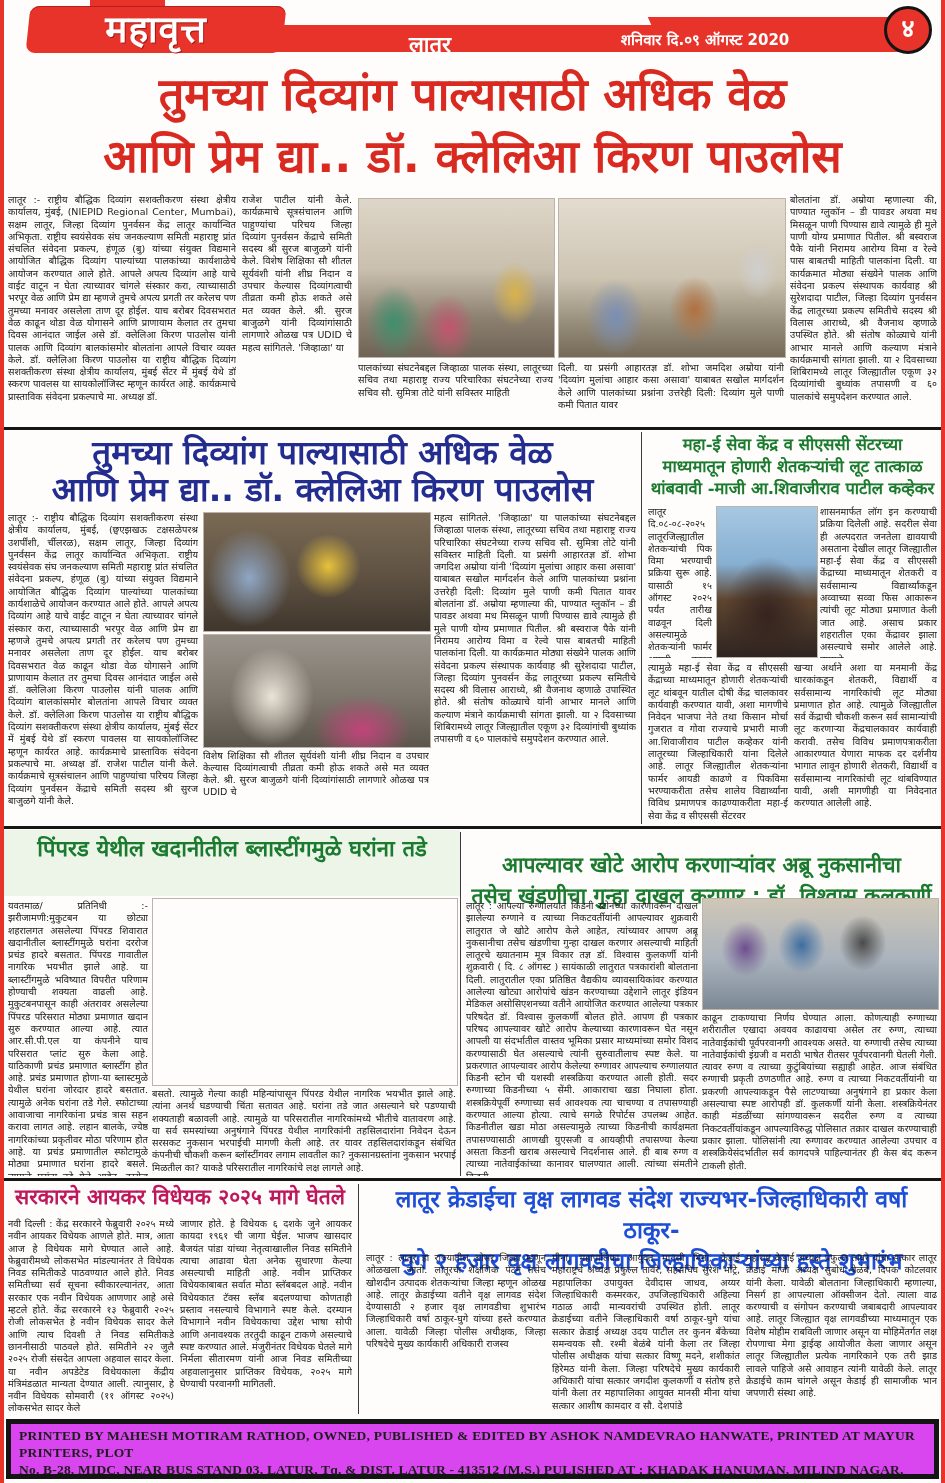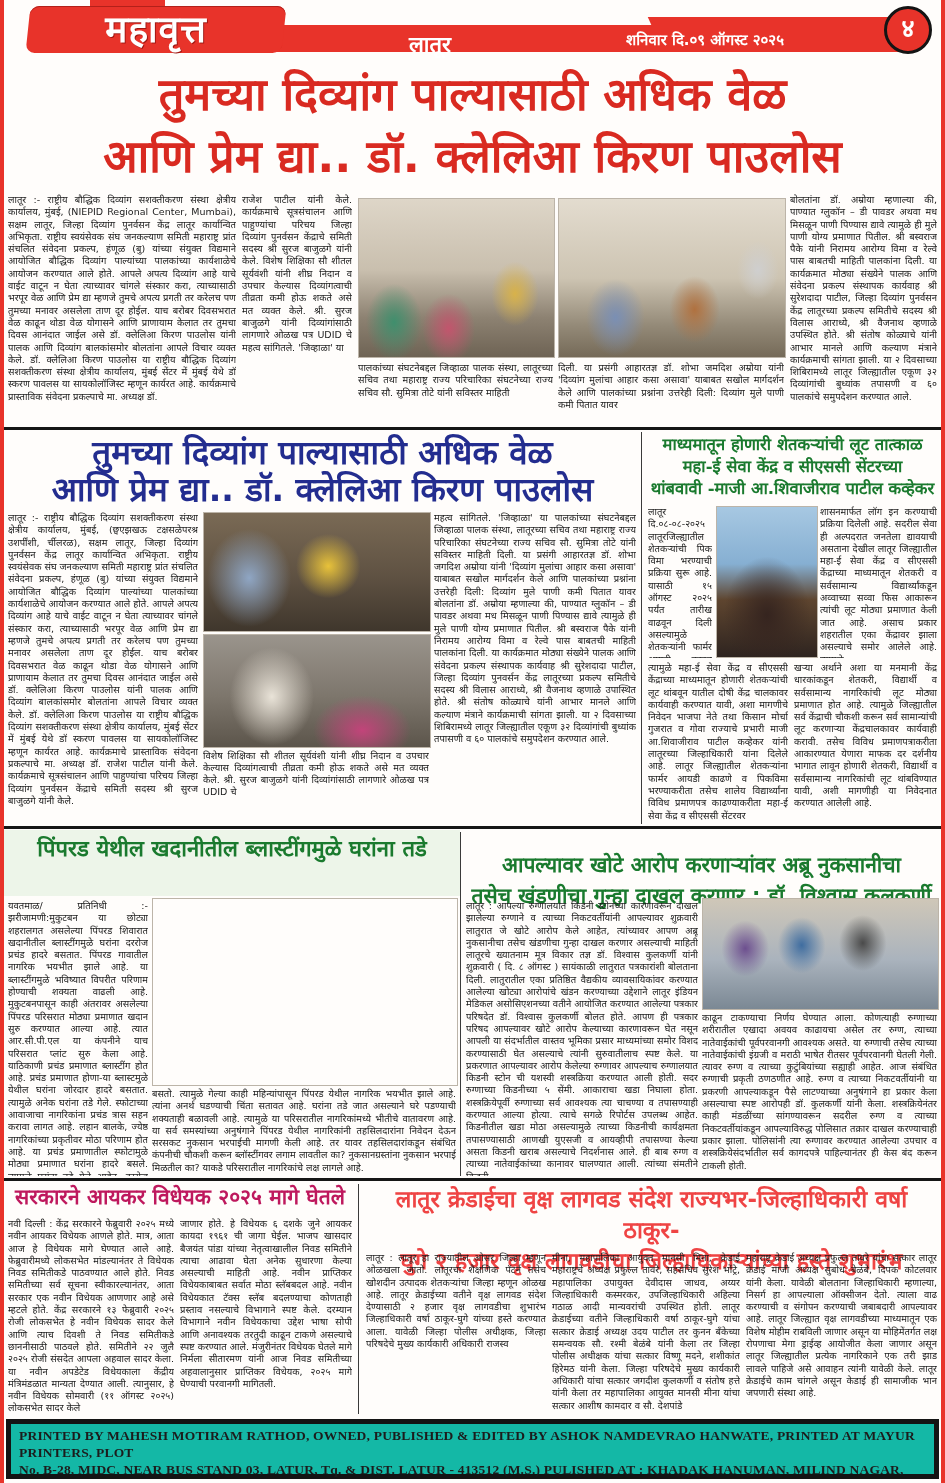--- a/index.html
+++ b/index.html
@@ -19,21 +19,21 @@
   .mast-bar2{background:#e8332a;transform:skewX(24deg);}
   .bar-text{color:#fff;font-weight:bold;text-align:center;}
   .page-circle{background:#e8332a;border:3px solid #141414;border-radius:50%;
                color:#fff;font-weight:bold;font-size:25px;text-align:center;line-height:40px;}
   
   .hl{font-weight:bold;text-align:center;}
   .hl-red{color:#d92a21;}
   .hl-blue{color:#232d8f;}
   .hl-green{color:#1a7a2e;}
   .hl-navy{color:#be185d;}
-  .hl-credai{color:#ef4444;}
+  .hl-credai{color:#1d4ed8;}
   .green-panel{background:#edf5e9;}
   
   .t{font-size:9.5px;line-height:12.3px;text-align:justify;overflow:hidden;
      word-break:break-word;}
   
   .ph{overflow:hidden;border:1px solid #bcb4a8;}
   .ph-hall1{background:
      radial-gradient(40px 55px at 18% 78%,#3f8f6d 0%,rgba(63,143,109,0) 70%),
      radial-gradient(38px 50px at 46% 82%,#c2556d 0%,rgba(194,85,109,0) 70%),
      radial-gradient(34px 46px at 80% 60%,#d8b24a 0%,rgba(216,178,74,0) 70%),
@@ -60,39 +60,39 @@
      radial-gradient(44px 60px at 62% 62%,#cc4f6e 0%,rgba(204,79,110,0) 70%),
      radial-gradient(40px 55px at 86% 58%,#4f9b8a 0%,rgba(79,155,138,0) 70%),
      linear-gradient(180deg,#d9cdb9 0%,#c0b29a 50%,#8f8film 0,#8f8270 100%);}
   .ph-press{background:
      radial-gradient(34px 40px at 18% 45%,#6d4f8f 0%,rgba(109,79,143,0) 70%),
      radial-gradient(34px 40px at 42% 42%,#3f6da0 0%,rgba(63,109,160,0) 70%),
      radial-gradient(34px 40px at 68% 40%,#4a4a4a 0%,rgba(74,74,74,0) 70%),
      linear-gradient(180deg,#cfc7b8 0%,#aab3bd 55%,#7b8894 100%);}
   .caption{font-size:9.5px;line-height:12px;text-align:justify;overflow:hidden;font-weight:500;}
   
-  .footer-box{border:5px solid #141414;background:#14b8a6;}
+  .footer-box{border:5px solid #141414;background:#d946ef;}
   .footer-text{font-family:"Liberation Serif",serif;font-weight:bold;font-size:13.5px;
                line-height:17px;padding:3px 8px;letter-spacing:.2px;}
 </style>
 </head>
 <body>
 
 <div class="page">
 
   <div class="abs red-edge" style="left:0;top:0;width:4px;height:1483px;"></div>
   <div class="abs red-edge" style="left:941px;top:0;width:4px;height:1483px;"></div>
   <div class="abs red-edge" style="left:90px;top:0;width:75px;height:6px;"></div>
 
   <div class="abs mast-bar" style="left:275px;top:25px;width:645px;height:27px;"></div>
   <div class="abs mast-bar2" style="left:650px;top:17px;width:270px;height:10px;"></div>
   <div class="abs mast-box" style="left:28px;top:6px;width:256px;height:47px;"></div>
   <div class="abs mast-title" style="left:28px;top:6px;width:256px;height:47px;">महावृत्त</div>
   <div class="abs bar-text" style="left:380px;top:28px;width:100px;font-size:22px;">लातूर</div>
-  <div class="abs bar-text" style="left:585px;top:29px;width:240px;font-size:15px;">शनिवार दि.०९ ऑगस्ट २०२५</div>
+  <div class="abs bar-text" style="left:585px;top:29px;width:240px;font-size:15px;">शनिवार दि.०९ ऑगस्ट 2020</div>
   <div class="abs page-circle" style="left:884px;top:6px;width:42px;height:42px;">४</div>
 
   <div class="abs hl hl-red" style="left:10px;top:64px;width:925px;font-size:45px;line-height:62px;">
     <div>तुमच्या दिव्यांग पाल्यासाठी अधिक वेळ</div>
     <div>आणि प्रेम द्या.. डॉ. क्लेलिआ किरण पाउलोस</div>
   </div>
 
   <div class="abs t" style="left:8px;top:194px;width:228px;height:230px;">लातूर :- राष्ट्रीय बौद्धिक दिव्यांग सशक्तीकरण संस्था क्षेत्रीय कार्यालय, मुंबई, (NIEPID Regional Center, Mumbai), सक्षम लातूर, जिल्हा दिव्यांग पुनर्वसन केंद्र लातूर कार्यान्वित अभिकृता. राष्ट्रीय स्वयंसेवक संघ जनकल्याण समिती महाराष्ट्र प्रांत संचलित संवेदना प्रकल्प, हंणूळ (बु) यांच्या संयुक्त विद्यमाने आयोजित बौद्धिक दिव्यांग पाल्यांच्या पालकांच्या कार्यशाळेचे आयोजन करण्यात आले होते. आपले अपत्य दिव्यांग आहे याचे वाईट वाटून न घेता त्याच्यावर चांगले संस्कार करा, त्याच्यासाठी भरपूर वेळ आणि प्रेम द्या म्हणजे तुमचे अपत्य प्रगती तर करेलच पण तुमच्या मनावर असलेला ताण दूर होईल. याच बरोबर दिवसभरात वेळ काढून थोडा वेळ योगासने आणि प्राणायाम केलात तर तुमचा दिवस आनंदात जाईल असे डॉ. क्लेलिआ किरण पाउलोस यांनी पालक आणि दिव्यांग बालकांसमोर बोलतांना आपले विचार व्यक्त केले. डॉ. क्लेलिआ किरण पाउलोस या राष्ट्रीय बौद्धिक दिव्यांग सशक्तीकरण संस्था क्षेत्रीय कार्यालय, मुंबई सेंटर में मुंबई येथे डॉ स्करण पावलस या सायकोलॉजिस्ट म्हणून कार्यरत आहे. कार्यक्रमाचे प्रास्ताविक संवेदना प्रकल्पाचे मा. अध्यक्ष डॉ.</div>
   <div class="abs t" style="left:242px;top:194px;width:110px;height:230px;">राजेश पाटील यांनी केले. कार्यक्रमाचे सूत्रसंचालन आणि पाहुण्यांचा परिचय जिल्हा दिव्यांग पुनर्वसन केंद्राचे समिती सदस्य श्री सुरज बाजुळगे यांनी केले. विशेष शिक्षिका सौ शीतल सूर्यवंशी यांनी शीघ्र निदान व उपचार केल्यास दिव्यांगत्वाची तीव्रता कमी होऊ शकते असे मत व्यक्त केले. श्री. सुरज बाजुळगे यांनी दिव्यांगांसाठी लागणारे ओळख पत्र UDID चे महत्व सांगितले. 'जिव्हाळा' या</div>
   <div class="abs ph ph-hall1" style="left:358px;top:198px;width:195px;height:158px;"></div>
@@ -109,22 +109,22 @@
   </div>
   <div class="abs t" style="left:8px;top:512px;width:190px;height:314px;">लातूर :- राष्ट्रीय बौद्धिक दिव्यांग सशक्तीकरण संस्था क्षेत्रीय कार्यालय, मुंबई, (छ्वएझखऊ टक्षसळेपरश्र उशर्पींशी, र्चीलरळ), सक्षम लातूर, जिल्हा दिव्यांग पुनर्वसन केंद्र लातूर कार्यान्वित अभिकृता. राष्ट्रीय स्वयंसेवक संघ जनकल्याण समिती महाराष्ट्र प्रांत संचलित संवेदना प्रकल्प, हंणूळ (बु) यांच्या संयुक्त विद्यमाने आयोजित बौद्धिक दिव्यांग पाल्यांच्या पालकांच्या कार्यशाळेचे आयोजन करण्यात आले होते. आपले अपत्य दिव्यांग आहे याचे वाईट वाटून न घेता त्याच्यावर चांगले संस्कार करा, त्याच्यासाठी भरपूर वेळ आणि प्रेम द्या म्हणजे तुमचे अपत्य प्रगती तर करेलच पण तुमच्या मनावर असलेला ताण दूर होईल. याच बरोबर दिवसभरात वेळ काढून थोडा वेळ योगासने आणि प्राणायाम केलात तर तुमचा दिवस आनंदात जाईल असे डॉ. क्लेलिआ किरण पाउलोस यांनी पालक आणि दिव्यांग बालकांसमोर बोलतांना आपले विचार व्यक्त केले. डॉ. क्लेलिआ किरण पाउलोस या राष्ट्रीय बौद्धिक दिव्यांग सशक्तीकरण संस्था क्षेत्रीय कार्यालय, मुंबई सेंटर में मुंबई येथे डॉ स्करण पावलस या सायकोलॉजिस्ट म्हणून कार्यरत आहे. कार्यक्रमाचे प्रास्ताविक संवेदना प्रकल्पाचे मा. अध्यक्ष डॉ. राजेश पाटील यांनी केले. कार्यक्रमाचे सूत्रसंचालन आणि पाहुण्यांचा परिचय जिल्हा दिव्यांग पुनर्वसन केंद्राचे समिती सदस्य श्री सुरज बाजुळगे यांनी केले.</div>
   <div class="abs ph ph-award" style="left:203px;top:512px;width:226px;height:118px;"></div>
   <div class="abs ph ph-cert" style="left:203px;top:634px;width:226px;height:112px;"></div>
   <div class="abs caption" style="left:203px;top:750px;width:226px;height:74px;">विशेष शिक्षिका सौ शीतल सूर्यवंशी यांनी शीघ्र निदान व उपचार केल्यास दिव्यांगत्वाची तीव्रता कमी होऊ शकते असे मत व्यक्त केले. श्री. सुरज बाजुळगे यांनी दिव्यांगांसाठी लागणारे ओळख पत्र UDID चे</div>
   <div class="abs t" style="left:434px;top:512px;width:202px;height:314px;">महत्व सांगितले. 'जिव्हाळा' या पालकांच्या संघटनेबद्दल जिव्हाळा पालक संस्था, लातूरच्या सचिव तथा महाराष्ट्र राज्य परिचारिका संघटनेच्या राज्य सचिव सौ. सुमित्रा तोटे यांनी सविस्तर माहिती दिली. या प्रसंगी आहारतज्ञ डॉ. शोभा जगदिश अम्रोया यांनी 'दिव्यांग मुलांचा आहार कसा असावा' याबाबत सखोल मार्गदर्शन केले आणि पालकांच्या प्रश्नांना उत्तरेही दिली: दिव्यांग मुले पाणी कमी पितात यावर बोलतांना डॉ. अम्रोया म्हणाल्या की, पाण्यात ग्लुकॉन – डी पावडर अथवा मध मिसळून पाणी पिण्यास द्यावे त्यामुळे ही मुले पाणी योग्य प्रमाणात पितील. श्री बस्वराज पैके यांनी निरामय आरोग्य विमा व रेल्वे पास बाबतची माहिती पालकांना दिली. या कार्यक्रमात मोठ्या संख्येने पालक आणि संवेदना प्रकल्प संस्थापक कार्यवाह श्री सुरेशदादा पाटील, जिल्हा दिव्यांग पुनवर्सन केंद्र लातूरच्या प्रकल्प समितीचे सदस्य श्री विलास आराध्ये, श्री वैजनाथ व्हणाळे उपास्थित होते. श्री संतोष कोळ्याचे यांनी आभार मानले आणि कल्याण मंत्राने कार्यक्रमाची सांगता झाली. या २ दिवसाच्या शिबिरामध्ये लातूर जिल्ह्यातील एकूण ३२ दिव्यांगांची बुध्यांक तपासणी व ६० पालकांचे समुपदेशन करण्यात आले.</div>
 
   <div class="abs vrule" style="left:641px;top:432px;width:1px;height:392px;"></div>
 
   <div class="abs hl hl-green" style="left:648px;top:434px;width:289px;font-size:16.5px;line-height:22px;">
+    <div>महा-ई सेवा केंद्र व सीएससी सेंटरच्या</div>
     <div>माध्यमातून होणारी शेतकर्‍यांची लूट तात्काळ</div>
-    <div>महा-ई सेवा केंद्र व सीएससी सेंटरच्या</div>
     <div>थांबवावी -माजी आ.शिवाजीराव पाटील कव्हेकर</div>
   </div>
   <div class="abs t" style="left:648px;top:506px;width:64px;height:152px;">लातूर दि.०८-०८-२०२५ लातूरजिल्ह्यातील शेतकर्‍यांची पिक विमा भरण्याची प्रक्रिया सुरू आहे. यासाठी १५ ऑगस्ट २०२५ पर्यंत तारीख वाढवून दिली असल्यामुळे शेतकर्‍यांनी फार्मर आयडी काढून पिक विमा भरण्याच्या प्रक्रियेला वेग दिलेला आहे. परंतु फार्मसी आयडी काढणे व पिकविमा भरण्याच्या नावाखाली शेतकर्‍यांकडून आव्वाच्या सव्वा रक्कम घेऊन शेतकर्‍यांची मोठ्या प्रमाणात लूट केली जात आहे.</div>
   <div class="abs ph ph-portrait" style="left:716px;top:506px;width:100px;height:150px;"></div>
   <div class="abs t" style="left:820px;top:506px;width:117px;height:152px;">शासनमार्फत लॉग इन करण्याची प्रक्रिया दिलेली आहे. सदरील सेवा ही अल्पदरात जनतेला द्यावयाची असताना देखील लातूर जिल्ह्यातील महा-ई सेवा केंद्र व सीएससी केंद्राच्या माध्यमातून शेतकरी व सर्वसामान्य विद्यार्थ्यांकडून अव्वाच्या सव्वा फिस आकारून त्यांची लूट मोठ्या प्रमाणात केली जात आहे. असाच प्रकार शहरातील एका केंद्रावर झाला असल्याचे समोर आलेले आहे. त्यामुळे</div>
   <div class="abs t" style="left:648px;top:662px;width:140px;height:162px;">त्यामुळे महा-ई सेवा केंद्र व सीएससी केंद्राच्या माध्यमातून होणारी शेतकर्‍यांची लूट थांबवून यातील दोषी केंद्र चालकावर कार्यवाही करण्यात यावी, अशा मागणीचे निवेदन भाजपा नेते तथा किसान मोर्चा गुजरात व गोवा राज्याचे प्रभारी माजी आ.शिवाजीराव पाटील कव्हेकर यांनी लातूरच्या जिल्हाधिकारी यांना दिलेले आहे. लातूर जिल्ह्यातील शेतकर्‍यांना फार्मर आयडी काढणे व पिकविमा भरण्याकरीता तसेच शालेय विद्यार्थ्यांना विविध प्रमाणपत्र काढण्याकरीता महा-ई सेवा केंद्र व सीएससी सेंटरवर</div>
   <div class="abs t" style="left:794px;top:662px;width:143px;height:162px;">खर्‍या अर्थाने अशा या मनमानी केंद्र धारकांकडून शेतकरी, विद्यार्थी व सर्वसामान्य नागरिकांची लूट मोठ्या प्रमाणात होत आहे. त्यामुळे जिल्ह्यातील सर्व केंद्राची चौकशी करून सर्व सामान्यांची लूट करणार्‍या केंद्रचालकावर कार्यवाही करावी. तसेच विविध प्रमाणपत्राकरीता आकारण्यात येणारा माफक दर दर्शनीय भागात लावून होणारी शेतकरी, विद्यार्थी व सर्वसामान्य नागरिकांची लूट थांबविण्यात यावी, अशी मागणीही या निवेदनात करण्यात आलेली आहे.</div>
 
   <div class="abs hrule" style="left:4px;top:826px;width:937px;height:3px;"></div>
 

